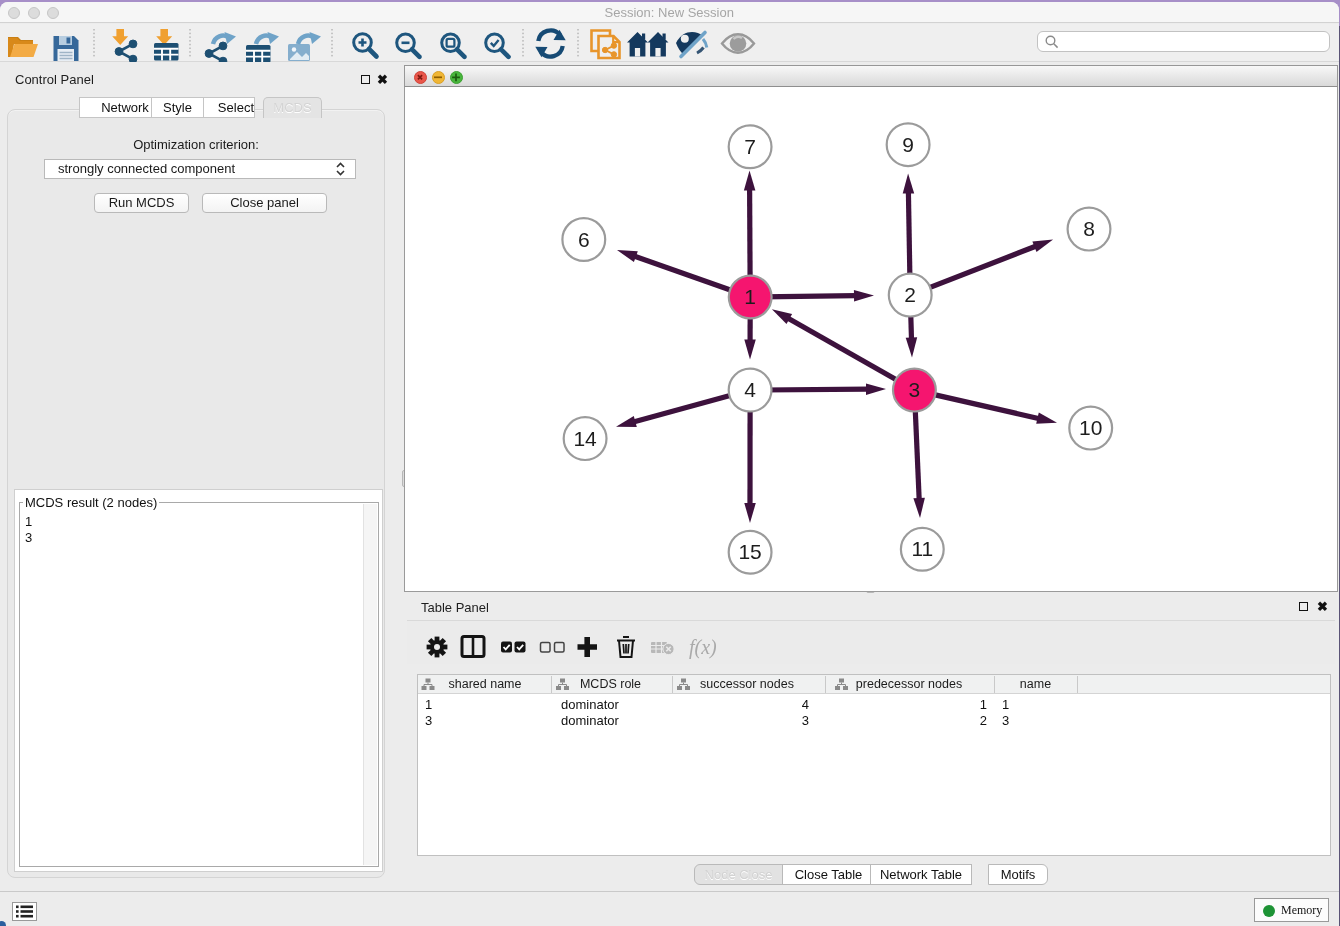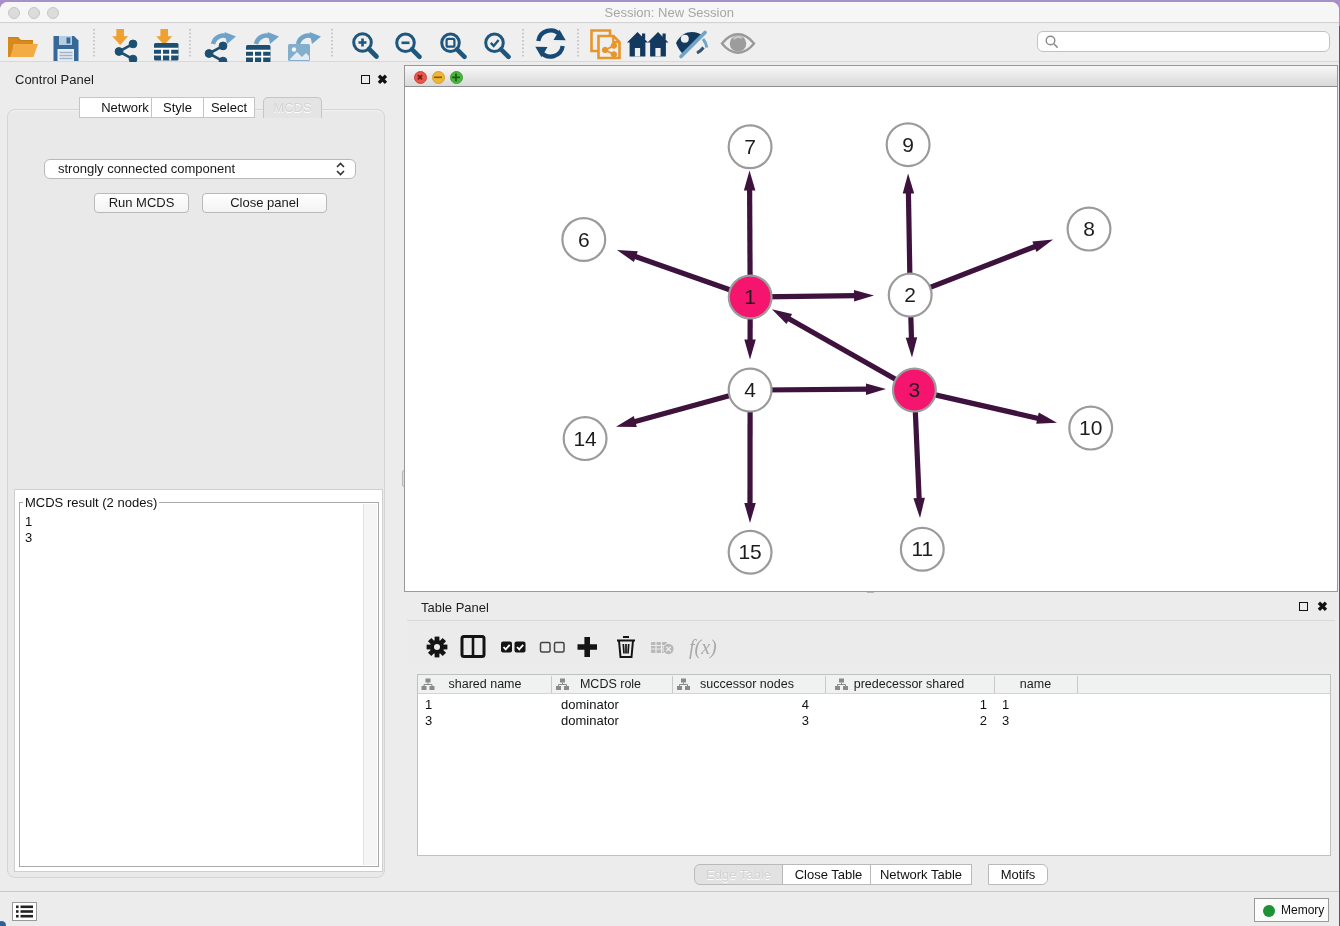--- a/index.html
+++ b/index.html
@@ -15,21 +15,21 @@
 
 #cpanel { position:absolute; left:0; top:62px; width:392px; height:829px; background:#ececec; }
 #cphead { position:absolute; left:15px; top:10px; font-size:13px; color:#1e1e1e; }
 .winbtn-sq { position:absolute; width:9px; height:9px; border:1.5px solid #111; background:transparent; }
 .winbtn-x { position:absolute; font-size:13px; font-weight:bold; color:#111; line-height:11px; }
 #tabcontent { position:absolute; left:7px; top:47px; width:378px; height:769px; background:#e9e9e9; border:1px solid #d4d4d4; border-radius:8px; box-shadow:inset 0 1px 0 #f2f2f2; }
 .tabrow { position:absolute; top:35px; height:21px; font-size:13px; }
 .tab { position:absolute; top:0; height:21px; background:#fff; border:1px solid #c5c5c5; color:#111; text-align:center; line-height:20px; }
 .tabsel { background:#e4e4e4; color:#d4d4d4; text-shadow:0 1px 0 #fff; border-radius:5px 5px 0 0; border-bottom:none; }
 #optlabel { position:absolute; left:0; top:75px; width:392px; text-align:center; font-size:13px; color:#1a1a1a; }
-#combo { position:absolute; left:44px; top:97px; width:312px; height:20px; background:#fff; border:1px solid #b9b9b9; border-radius:6px; font-size:13px; color:#1a1a1a; line-height:18px; padding-left:13px; }
+#combo { position:absolute; left:44px; top:97px; width:312px; height:20px; background:#fff; border:1px solid #b9b9b9; border-radius:0; font-size:13px; color:#1a1a1a; line-height:18px; padding-left:13px; }
 .btn { position:absolute; top:131px; height:20px; background:linear-gradient(#ffffff,#f3f3f3); border:1px solid #b9b9b9; border-radius:4px; font-size:13px; color:#1a1a1a; text-align:center; line-height:18px; }
 #resultbox { position:absolute; left:14px; top:427px; width:369px; height:383px; background:#fff; border:1px solid #cfcfcf; }
 #fieldset { position:absolute; left:4px; top:12px; width:360px; height:365px; border:1px solid #a9a9a9; }
 #legend { position:absolute; left:3px; top:-8px; background:#fff; padding:0 2px; font-size:13px; color:#111; }
 #mcdstext { position:absolute; left:1px; top:1px; right:15px; bottom:1px; background:#fff; font-size:13px; color:#111; padding:10px 0 0 4px; line-height:16px; }
 #mcdsscroll { position:absolute; top:1px; right:1px; width:14px; bottom:1px; background:#f5f5f5; border-left:1px solid #e2e2e2; }
 
 #netwin { position:absolute; left:404px; top:65px; width:934px; height:527px; }
 #nettitle { position:absolute; left:0; top:0; width:100%; height:22px; background:linear-gradient(#f8f8f8,#d9d9d9); border:1px solid #979797; border-bottom:1px solid #8e8e8e; }
 .mac { position:absolute; top:4.8px; width:13px; height:13px; border-radius:50%; box-sizing:border-box; }
@@ -224,23 +224,24 @@
     </svg>
 </div>
 <div id="cpanel">
   <div id="cphead">Control Panel</div>
   <div class="winbtn-sq" style="left:361px; top:13px;"></div>
   <div class="winbtn-x" style="left:377px; top:12px;">✖</div>
   <div id="tabcontent"></div>
   <div class="tabrow">
     <div class="tab" style="left:79px; width:92px;">Network</div>
     <div class="tab" style="left:151px; width:53px;">Style</div>
-    <div class="tab" style="left:203px; width:52px;">Select</div>
+    <div class="tab" style="left:203px; width:52px;text-align:right;">Select</div>
     <div class="tab tabsel" style="left:263px; width:59px;">MCDS</div>
   </div>
+  <div id="optlabel">Optimization criterion:</div>
   <div id="combo">strongly connected component
     <svg width="11" height="14" viewBox="0 0 11 14" style="position:absolute; right:9px; top:2px;">
       <path d="M2 5 L5.5 1.5 L9 5" fill="none" stroke="#333" stroke-width="1.6"></path>
       <path d="M2 9 L5.5 12.5 L9 9" fill="none" stroke="#333" stroke-width="1.6"></path>
     </svg>
   </div>
   <div class="btn" style="left:94px; width:95px;">Run MCDS</div>
   <div class="btn" style="left:202px; width:125px;">Close panel</div>
   <div id="resultbox">
     <div id="fieldset">
@@ -374,21 +375,21 @@
   <div id="ttable">
     <div id="thead">
       <div class="hsep" style="left:133px;"></div>
       <div class="hsep" style="left:254px;"></div>
       <div class="hsep" style="left:407px;"></div>
       <div class="hsep" style="left:576px;"></div>
       <div class="hsep" style="left:659px;"></div>
       <div class="hlabel" style="left:17px; width:100px;">shared name</div>
       <div class="hlabel" style="left:150px; width:85px;">MCDS role</div>
       <div class="hlabel" style="left:271px; width:116px;">successor nodes</div>
-      <div class="hlabel" style="left:421px; width:140px;">predecessor shared</div>
+      <div class="hlabel" style="left:421px; width:140px;">predecessor nodes</div>
       <div class="hlabel" style="left:576px; width:83px;">name</div>
       <svg width="914" height="19" viewBox="0 0 914 19" style="position:absolute;left:0;top:0;">
         <g fill="#8a8a8a">
             <g id="tree1" transform="translate(3.5,3.5)">
               <rect x="4" y="0" width="5" height="4"></rect>
               <rect x="0" y="7.5" width="5" height="4"></rect>
               <rect x="8" y="7.5" width="5" height="4"></rect>
               <path d="M6.5 4 V6 M2.5 7.5 V6 H10.5 V7.5" fill="none" stroke="#8a8a8a" stroke-width="1"></path>
             </g>
         <use href="#tree1" x="134.5" y="0"></use>
@@ -406,21 +407,21 @@
     </div>
     <div class="trow" style="top:37px;">
       <div class="cell" style="left:7px;">3</div>
       <div class="cell" style="left:143px;">dominator</div>
       <div class="cell" style="left:323px; width:68px; text-align:right;">3</div>
       <div class="cell" style="left:501px; width:68px; text-align:right;">2</div>
       <div class="cell" style="left:584px;">3</div>
     </div>
   </div>
   <div class="tabs2">
-    <div class="tab2" style="left:290px; width:89px; background:#e2e2e2; color:#d2d2d2; text-shadow:0 1px 0 #fff; border-radius:6px 0 0 6px;">Edge Table</div>
+    <div class="tab2" style="left:290px; width:89px; background:#e2e2e2; color:#d2d2d2; text-shadow:0 1px 0 #fff; border-radius:6px 0 0 6px;">Node Close</div>
     <div class="tab2" style="left:378px; width:93px;">Close Table</div>
     <div class="tab2" style="left:466px; width:102px;">Network Table</div>
     <div class="tab2" style="left:584px; width:60px; border-radius:0 6px 6px 0;">Motifs</div>
   </div>
 </div>
 <div id="statusbar">
   <div id="listbtn">
       <svg width="17" height="13" viewBox="0 0 17 13" style="position:absolute;left:3px;top:2px;">
         <g fill="#222">
           <rect x="0" y="0.5" width="2.6" height="2.6"></rect>
@@ -428,15 +429,15 @@
           <rect x="0" y="5.2" width="2.6" height="2.6"></rect>
           <rect x="4.5" y="5.2" width="12.5" height="2.6"></rect>
           <rect x="0" y="9.9" width="2.6" height="2.6"></rect>
           <rect x="4.5" y="9.9" width="12.5" height="2.6"></rect>
         </g>
       </svg>
     </div>
 <div style="position:absolute;left:-3px;top:29px;width:9px;height:9px;border-radius:50%;background:#2b5f9e;"></div>
   <div id="membtn">
       <span style="position:absolute;left:8px;top:5.5px;width:12px;height:12px;border-radius:50%;background:#1d9335;"></span>
-      <span style="position:absolute;left:26px;top:4px;">Memory</span>
+      <span style="position:absolute;left:26px;top:4px;font-family:Liberation Serif, serif;">Memory</span>
     </div>
 </div>
 
 </body></html>

